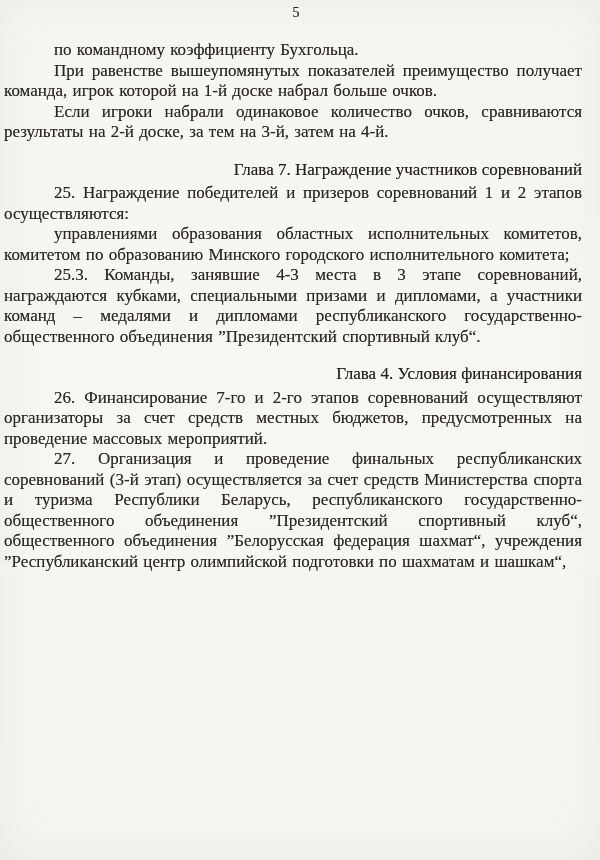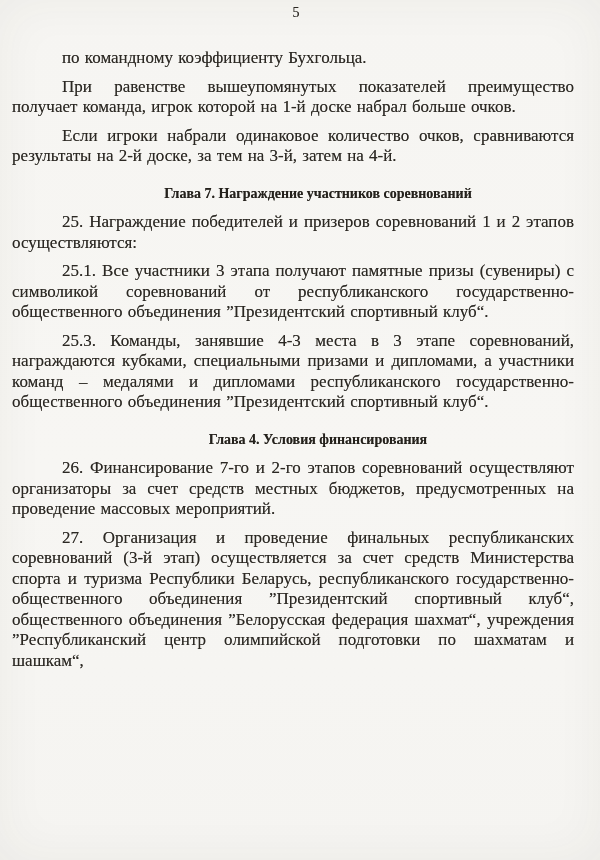--- a/index.html
+++ b/index.html
@@ -30,50 +30,50 @@
     font-size: 14px;
     line-height: 18px;
   }
   .content {
     position: absolute;
     top: 40px;
     left: 4px;
     width: 578px;
   }
   .para {
-    margin: 8px;
+    margin: 0;
     font-size: 17px;
     line-height: 20.5px;
     text-align: justify;
     text-indent: 50px;
     word-spacing: 1px;
   }
   .heading {
     margin: 17px 0 3px 0;
-    font-size: 14px;
+    font-size: 17px;
     line-height: 20.5px;
-    font-weight: bold;
-    text-align: center;
+    font-weight: normal;
+    text-align: right;
     text-indent: 50px;
     color: #24211c;
   }
 </style>
 </head>
 <body>
 
 <div class="page scan-text">
 
   <div class="page-number">5</div>
 
   <div class="content">
     <p class="para">по командному коэффициенту Бухгольца.</p>
     <p class="para">При равенстве вышеупомянутых показателей преимущество получает команда, игрок которой на 1-й доске набрал больше очков.</p>
     <p class="para">Если игроки набрали одинаковое количество очков, сравниваются результаты на 2-й доске, за тем на 3-й, затем на 4-й.</p>
     <h2 class="heading">Глава 7. Награждение участников соревнований</h2>
     <p class="para">25. Награждение победителей и призеров соревнований 1 и 2 этапов осуществляются:</p>
-    <p class="para">25.1. Все участники 3 этапа получают памятные призы (сувениры) с символикой соревнований от республиканского государственно-общественного объединения ”Президентский спортивный клуб“.</p>
+    <p class="para">управлениями образования областных исполнительных комитетов, комитетом по образованию Минского городского исполнительного комитета;</p>
     <p class="para">25.3. Команды, занявшие 4-3 места в 3 этапе соревнований, награждаются кубками, специальными призами и дипломами, а участники команд – медалями и дипломами республиканского государственно-общественного объединения ”Президентский спортивный клуб“.</p>
     <h2 class="heading">Глава 4. Условия финансирования</h2>
     <p class="para">26. Финансирование 7-го и 2-го этапов соревнований осуществляют организаторы за счет средств местных бюджетов, предусмотренных на проведение массовых мероприятий.</p>
     <p class="para">27. Организация и проведение финальных республиканских соревнований (3-й этап) осуществляется за счет средств Министерства спорта и туризма Республики Беларусь, республиканского государственно-общественного объединения ”Президентский спортивный клуб“, общественного объединения ”Белорусская федерация шахмат“, учреждения ”Республиканский центр олимпийской подготовки по шахматам и шашкам“,</p>
   </div>
 
 </div>
 
 </body></html>

